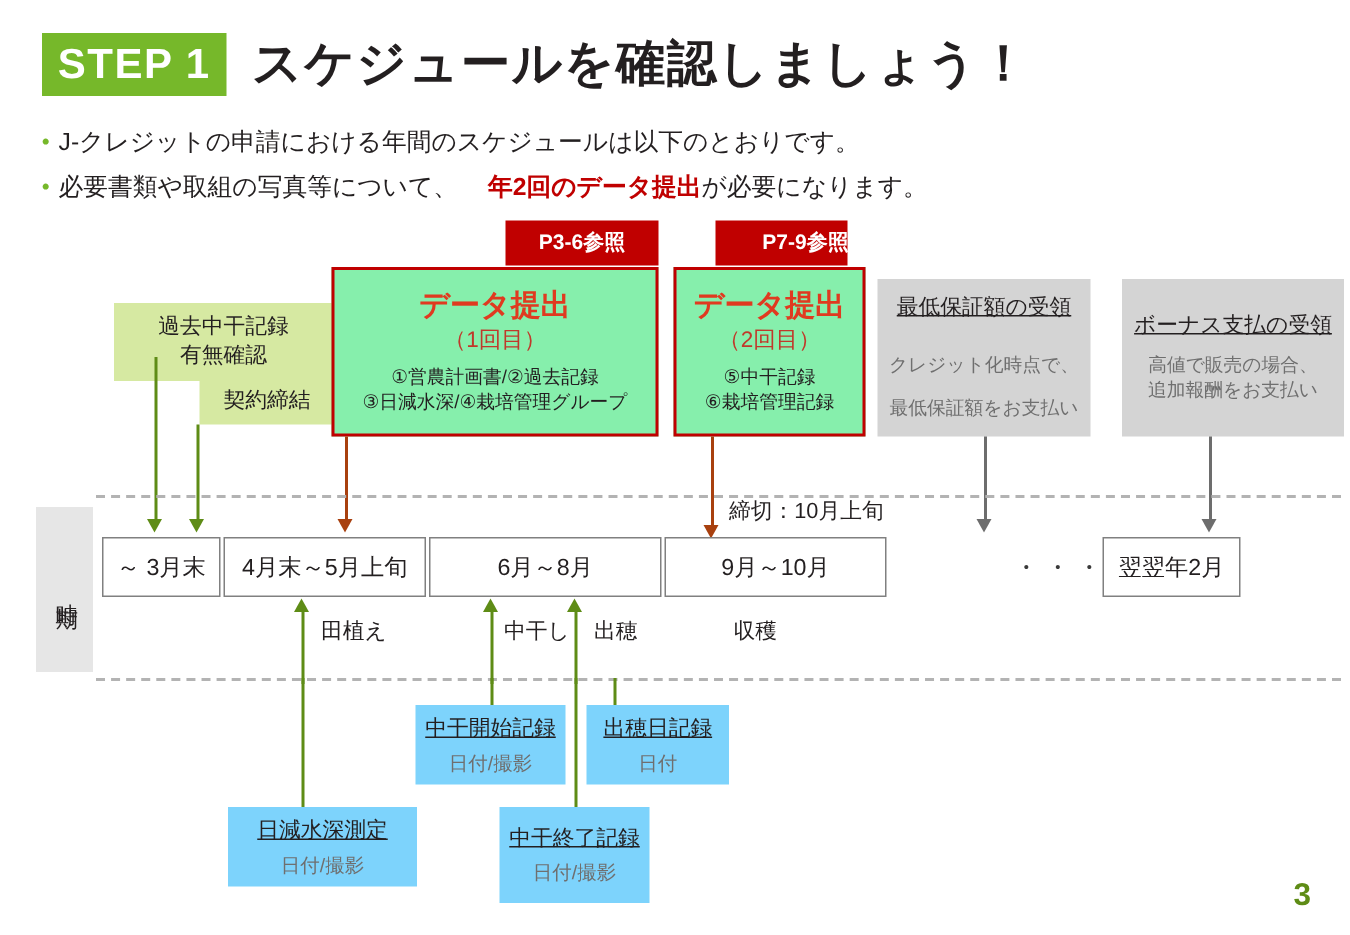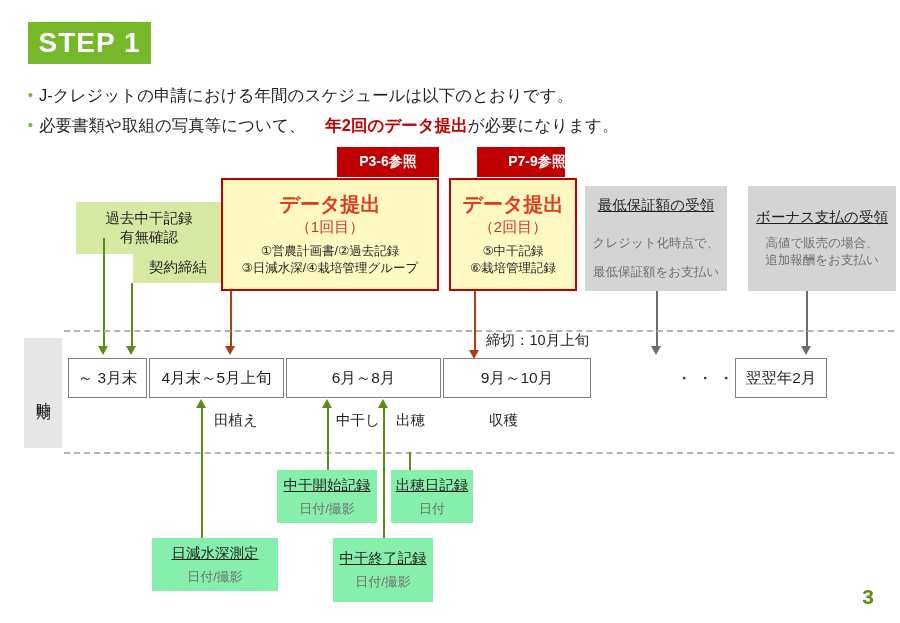--- a/index.html
+++ b/index.html
@@ -50,21 +50,21 @@
     font-size: 14.5px; line-height: 19px;
   }
   .grey-box {
     background: #d4d4d4; color: #231f20;
     font-size: 14px; line-height: 18px;
   }
   .grey-title { font-size: 14.5px; text-decoration: underline; margin-bottom: 9px; white-space: nowrap; }
   .grey-sub { font-size: 12.5px; color: #6f6f6f; line-height: 17px; white-space: nowrap; }
 
   .red-box {
-    background: #fef9c3; border: 2px solid #c00000;
+    background: #86efac; border: 2px solid #c00000;
     color: #c00000;
     text-align: right;
   }
   .red-title { font-size: 20px; font-weight: bold; color: #e03a20; line-height: 24px; }
   .red-sub  { font-size: 15px; color: #c0392b; line-height: 20px; margin-top: 1px; }
   .red-items { font-size: 12.5px; color: #231f20; line-height: 17px; margin-top: 6px; white-space: nowrap; }
 
   .ref-tag {
     position: absolute; background: #c00000; color: #ffffff;
     font-size: 14px; font-weight: bold;
@@ -113,38 +113,39 @@
 
   .stage-label {
     position: absolute; font-size: 14.5px; color: #231f20; white-space: nowrap;
   }
   .deadline-label {
     position: absolute; font-size: 14.5px; color: #231f20; white-space: nowrap;
   }
 
   
   .rec-box {
-    position: absolute; background: #86efac;
+    position: absolute; background: #7dd3fc;
     display: flex; flex-direction: column;
     align-items: center; justify-content: center; text-align: center;
   }
   .rec-title { font-size: 14.5px; color: #231f20; text-decoration: underline; white-space: nowrap; }
   .rec-sub { font-size: 13px; color: #6f6f6f; margin-top: 5px; white-space: nowrap; }
 
   .page-num {
     position: absolute; right: 26px; bottom: 14px;
     font-size: 21px; font-weight: bold; color: #5e8c16;
   }
 </style>
 </head>
 <body>
 
 <div class="slide">
 
   <div class="step-badge">STEP 1</div>
+  <div class="headline">スケジュールを確認しましょう！</div>
 
   <div class="bullets">
     <div class="bullet-row">
       <span class="bullet-dot">•</span>
       <span>J-クレジットの申請における年間のスケジュールは以下のとおりです。</span>
     </div>
     <div class="bullet-row">
       <span class="bullet-dot">•</span>
       <span>必要書類や取組の写真等について、</span>
       <span class="red-em">年2回のデータ提出</span>
@@ -252,21 +253,21 @@
 
   <div class="stage-label" style="left:489px; top:411px;">収穫</div>
 
   <div class="vline g-line" style="left:327px; top:452px; height:20px;"></div>
   <div class="rec-box" style="left:277px; top:470px; width:100px; height:53px;">
     <div class="rec-title">中干開始記録</div>
     <div class="rec-sub">日付/撮影</div>
   </div>
 
   <div class="vline g-line" style="left:409px; top:452px; height:20px;"></div>
-  <div class="rec-box" style="left:391px; top:470px; width:82px; height:53px;">
+  <div class="rec-box" style="left:391px; top:470px; width:95px; height:53px;">
     <div class="rec-title">出穂日記録</div>
     <div class="rec-sub">日付</div>
   </div>
 
   <div class="vline g-line" style="left:201px; top:452px; height:88px;"></div>
   <div class="rec-box" style="left:152px; top:538px; width:126px; height:53px;">
     <div class="rec-title">日減水深測定</div>
     <div class="rec-sub">日付/撮影</div>
   </div>
 

